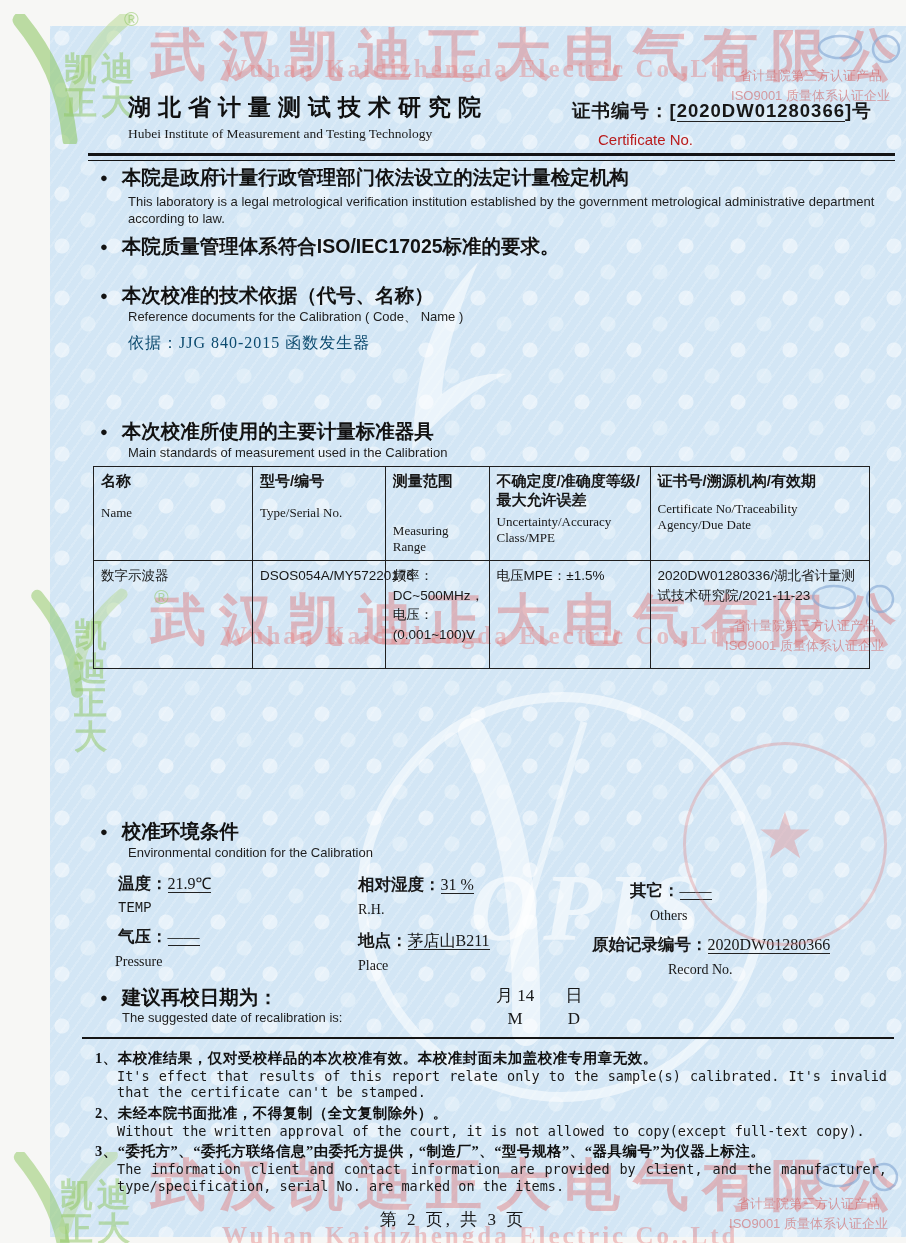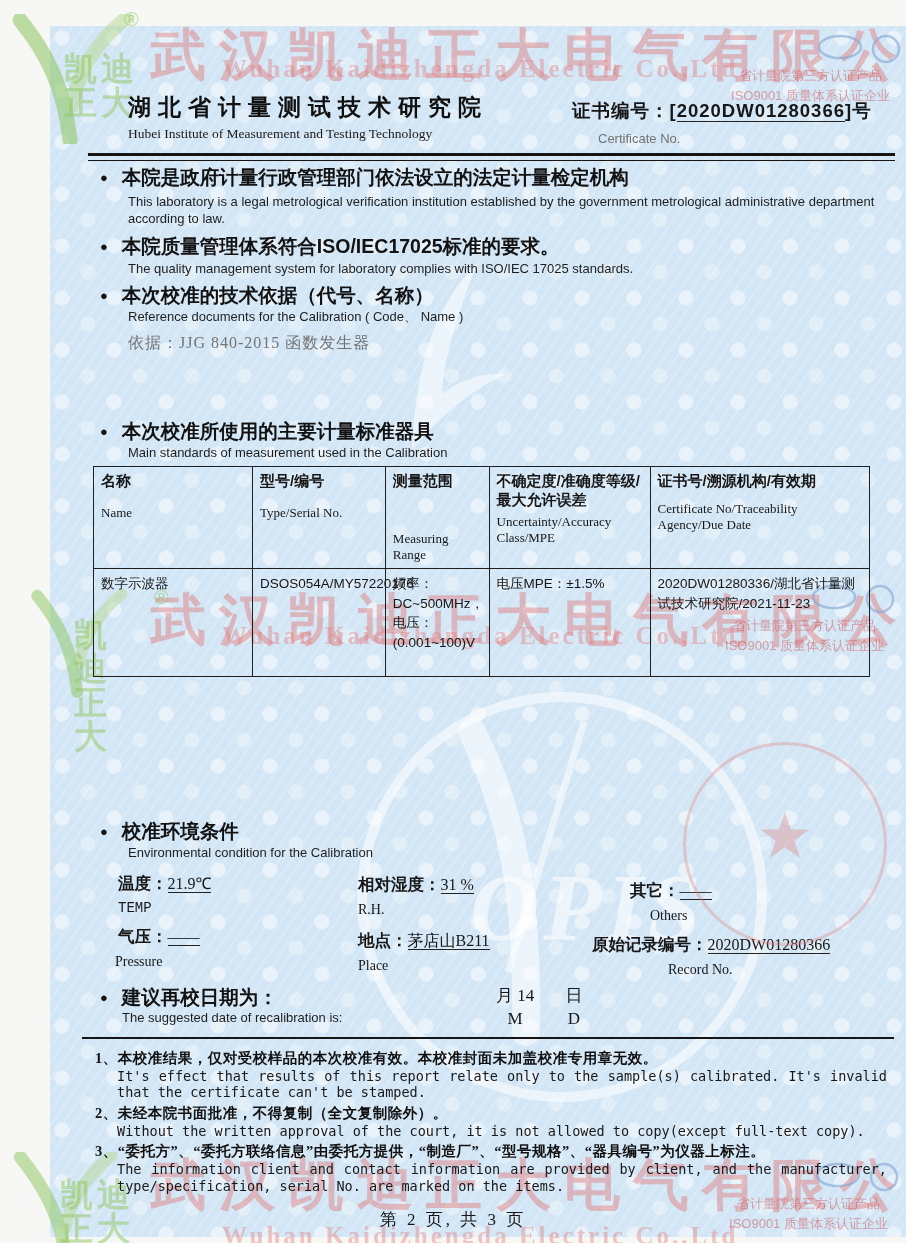--- a/index.html
+++ b/index.html
@@ -34,28 +34,28 @@
     border:3px solid rgba(226,128,128,.34);border-radius:50%;}
   .stamp .star{position:absolute;left:50%;top:46%;transform:translate(-50%,-50%);
     font-size:64px;color:rgba(226,128,128,.36);}
   .bigwm{position:absolute;z-index:1;}
   
   .content{position:absolute;inset:0;z-index:2;}
   .abs{position:absolute;}
   .title-cn{font-size:23px;font-weight:bold;letter-spacing:7px;color:#101010;}
   .title-en{font-size:13.5px;font-family:"Liberation Serif",serif;color:#1a1a1a;}
   .certline{font-size:18.5px;font-weight:bold;letter-spacing:1px;}
-  .cert-en{font-size:13px;color:#737373;}
+  .cert-en{font-size:15px;color:#b91c1c;}
   .u{border-bottom:1.6px solid #222;}
   .rule2{border-top:3.2px solid #151515;border-bottom:1.6px solid #151515;height:4px;}
   .rule1{height:2.4px;background:#151515;}
   .dot{font-size:13px;position:relative;top:-2px;margin-right:14px;}
   .b-cn{font-size:19.5px;font-weight:bold;color:#121212;white-space:nowrap;}
   .b-en{font-size:13px;color:#1e1e1e;line-height:1.3;}
-  .b-extra{font-size:16px;font-family:"Liberation Serif",serif;color:#737373;letter-spacing:1px;}
+  .b-extra{font-size:16px;font-family:"Liberation Serif",serif;color:#0c4a6e;letter-spacing:1px;}
   table.std{border-collapse:collapse;table-layout:fixed;}
   table.std td{border:1.7px solid #1f1f1f;padding:5px 7px;vertical-align:top;}
   .th-cn{font-size:15px;font-weight:bold;display:block;}
   .th-en{font-size:13px;font-family:"Liberation Serif",serif;display:block;margin-top:14px;font-weight:normal;}
   .cell{font-size:13.5px;font-family:Liberation Sans, sans-serif;line-height:1.45;}
   .env-label{font-size:16.5px;font-weight:bold;}
   .env-value{font-size:16px;font-family:"Liberation Serif",serif;}
   .env-en{font-size:14px;font-family:"Liberation Serif",serif;}
   .recal-date{display:flex;text-align:center;font-size:17px;font-family:"Liberation Serif",serif;}
   .recal-date .seg{display:flex;flex-direction:column;gap:2px;}
@@ -175,21 +175,20 @@
 
   <div class="abs certline" style="left:572px;top:98px;"><span>证书编号：</span><span>[</span><span class="u">2020DW01280366</span><span>]号</span></div>
   <div class="abs cert-en" style="left:598px;top:131px;">Certificate No.</div>
 
   <div class="abs rule2" style="left:88px;top:153px;width:807px;"></div>
 
   <div class="abs b-cn" style="left:100px;top:164px;"><span class="dot">●</span><span>本院是政府计量行政管理部门依法设立的法定计量检定机构</span></div>
   <div class="abs b-en" style="left:128px;top:194px;width:756px;">This laboratory is a legal metrological verification institution established by the government metrological administrative department according to law.</div>
 
   <div class="abs b-cn" style="left:100px;top:233px;"><span class="dot">●</span><span>本院质量管理体系符合ISO/IEC17025标准的要求。</span></div>
-  <div class="abs b-en" style="left:128px;top:261px;width:700px;">The quality management system for laboratory complies with ISO/IEC 17025 standards.</div>
 
   <div class="abs b-cn" style="left:100px;top:282px;"><span class="dot">●</span><span>本次校准的技术依据（代号、名称）</span></div>
   <div class="abs b-en" style="left:128px;top:309px;width:700px;">Reference documents for the Calibration ( Code、 Name )</div>
   <div class="abs b-extra" style="left:128px;top:333px;">依据：JJG 840-2015 函数发生器</div>
 
   <div class="abs b-cn" style="left:100px;top:418px;"><span class="dot">●</span><span>本次校准所使用的主要计量标准器具</span></div>
   <div class="abs b-en" style="left:128px;top:445px;width:700px;">Main standards of measurement used in the Calibration</div>
 
   <table class="std abs" style="left:93px;top:466px;width:777px;">
     <colgroup>
@@ -204,21 +203,21 @@
       <td>
             <span class="th-cn">名称</span>
             <span class="th-en">Name</span>
           </td>
       <td>
             <span class="th-cn">型号/编号</span>
             <span class="th-en">Type/Serial No.</span>
           </td>
       <td>
             <span class="th-cn">测量范围</span>
-            <span class="th-en" style="margin-top:40px;">Measuring Range</span>
+            <span class="th-en" style="margin-top:32px;">Measuring Range</span>
           </td>
       <td>
             <span class="th-cn">不确定度/准确度等级/最大允许误差</span>
             <span class="th-en" style="margin-top:4px;">Uncertainty/Accuracy Class/MPE</span>
           </td>
       <td>
             <span class="th-cn">证书号/溯源机构/有效期</span>
             <span class="th-en" style="margin-top:10px;">Certificate No/Traceability Agency/Due Date</span>
           </td>
     </tr>

